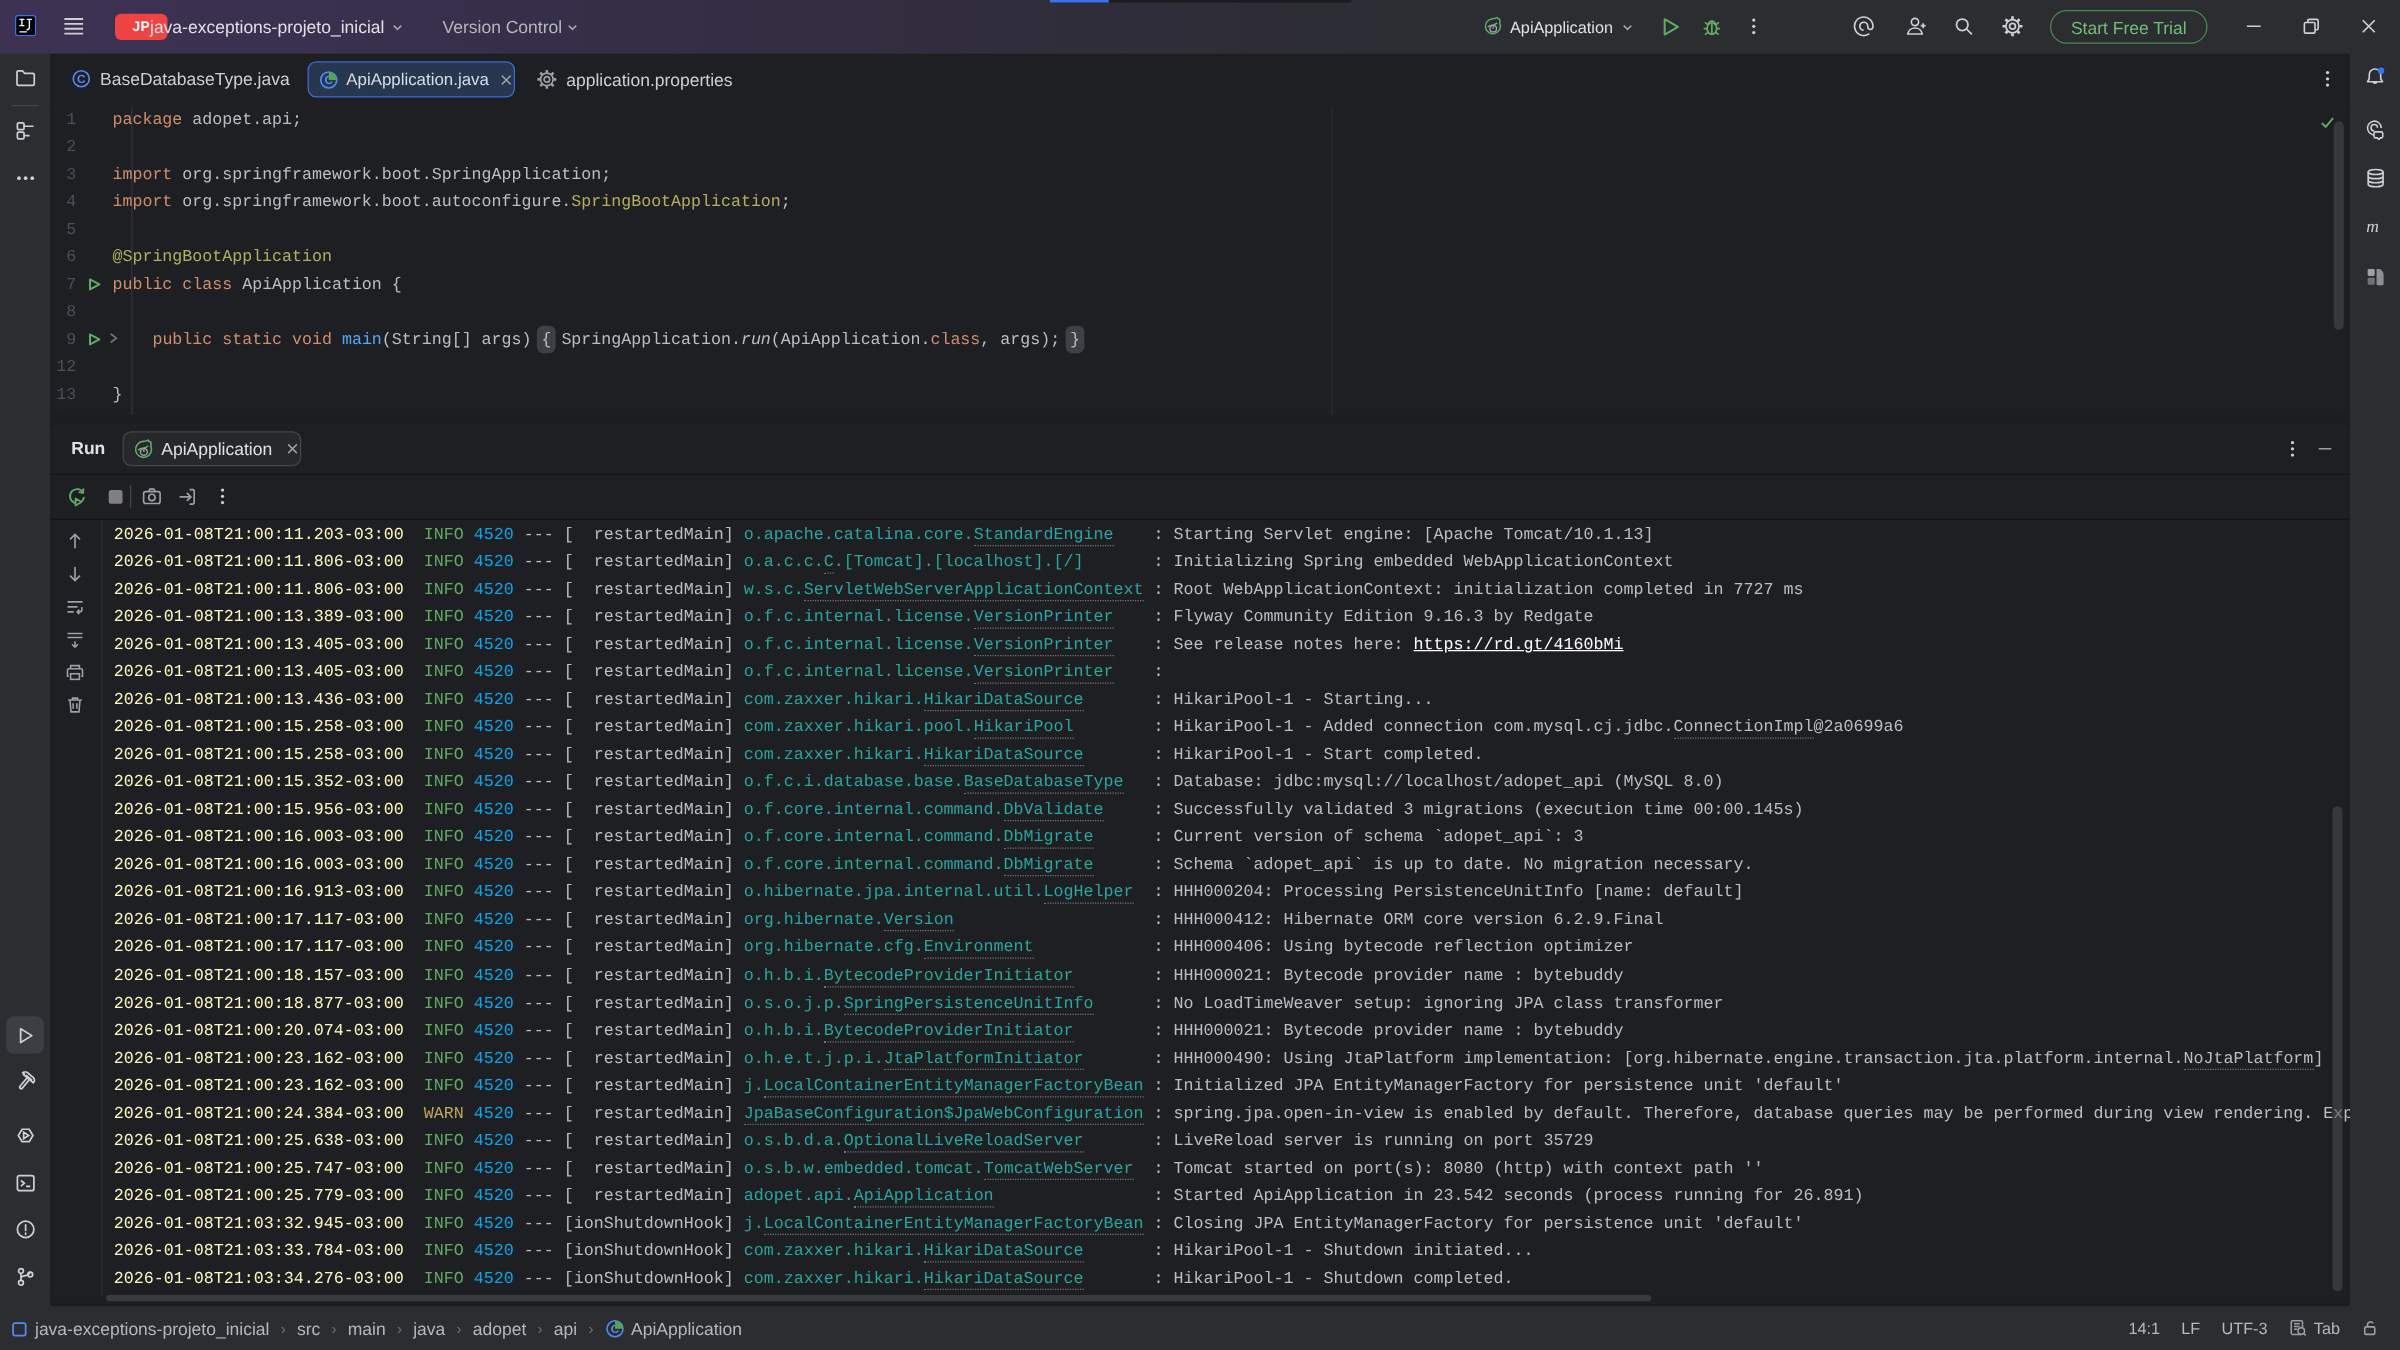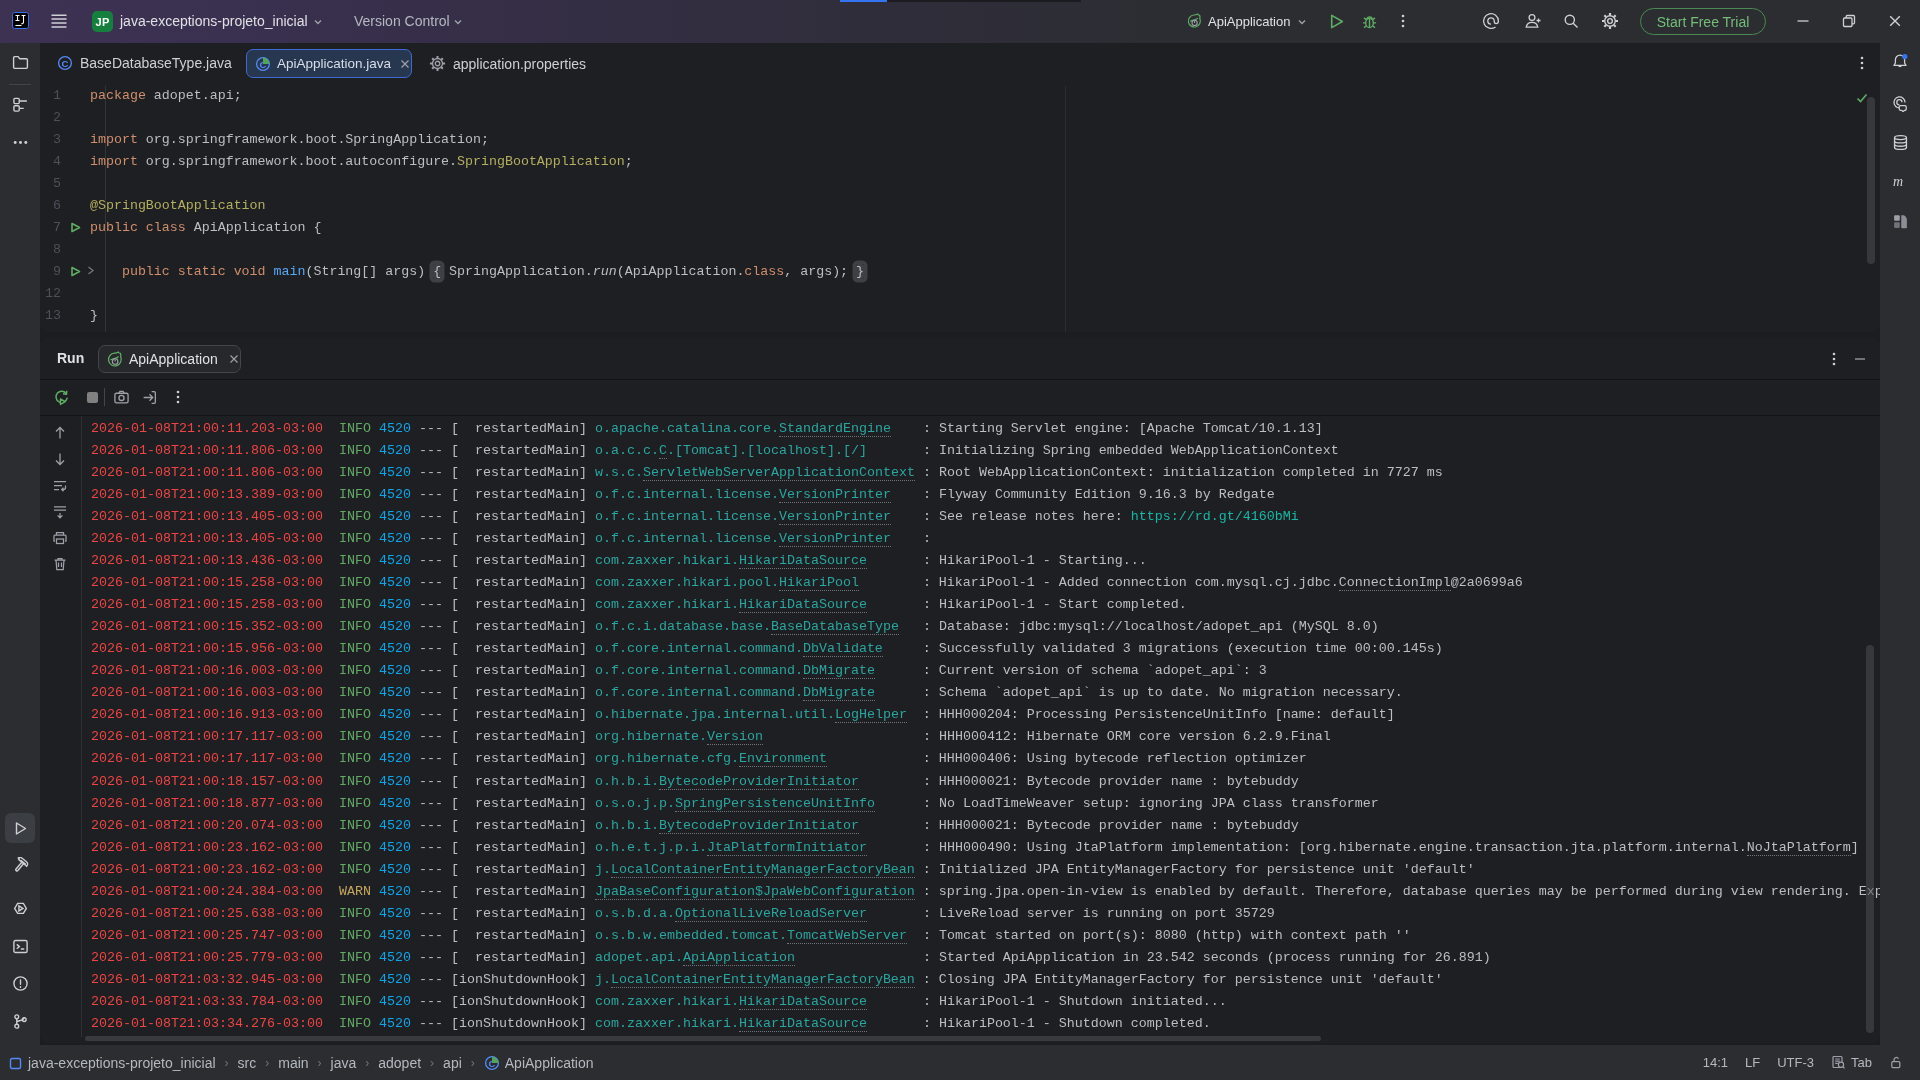--- a/index.html
+++ b/index.html
@@ -3,21 +3,21 @@
 *{margin:0;padding:0;box-sizing:border-box}
 svg{flex-shrink:0}
 html,body{width:1920px;height:1080px;overflow:hidden;background:#2B2D30;font-family:"Liberation Sans",sans-serif}
 .abs{position:absolute}
 #stage{position:relative;width:1920px;height:1080px}
 
 #top{left:0;top:0;width:1920px;height:43px;background:linear-gradient(90deg,#3E3253 0%,#3A3050 12%,#342E44 30%,#2F2D39 48%,#2B2D31 64%,#2B2D30 100%)}
 #ptrack{left:840px;top:0;width:241px;height:2px;background:#1B1C1F}
 #pfill{left:840px;top:0;width:47px;height:2px;background:#3574F0}
 .ticon{display:flex;align-items:center;justify-content:center}
-#jp{left:92px;top:11px;width:21px;height:21px;background:#15803d;border-radius:5px;color:#fff;font-size:11px;font-weight:bold;display:flex;align-items:center;justify-content:center;letter-spacing:.3px}
+#jp{left:92px;top:11px;width:42px;height:21px;background:#ef4444;border-radius:5px;color:#fff;font-size:11px;font-weight:bold;display:flex;align-items:center;justify-content:center;letter-spacing:.3px}
 .tbtext{color:#DFE1E5;font-size:14px}
 .tbmut{color:#B4B8BF;font-size:14px}
 #trial{left:1640px;top:8px;width:126px;height:27px;border:1px solid #4A8A52;border-radius:14px;color:#73BD79;font-size:14px;display:flex;align-items:center;justify-content:center}
 
 #tabrow{left:40px;top:43px;width:1840px;height:43px;background:#1E1F22}
 .tabitem{display:flex;align-items:center;gap:7px;color:#CED0D6;font-size:14px}
 #seltab{left:246px;top:49px;width:166px;height:29px;background:#273750;border:1px solid #3F6AD6;border-radius:7px;display:flex;align-items:center;padding-left:8px;gap:6px;color:#D8DEEA;font-size:13.5px}
 
 #editor{left:40px;top:86px;width:1840px;height:246px;background:#1E1F22;border-radius:0 0 8px 8px}
 #gutline{left:104.6px;top:86px;width:1px;height:246px;background:#313438}
@@ -39,31 +39,31 @@
 #runp{left:40px;top:338px;width:1840px;height:705px;background:#1E1F22;border-radius:8px}
 #runlabel{left:57px;top:350px;color:#DFE1E5;font-size:14px;font-weight:bold}
 #runtab{left:98px;top:345px;width:143px;height:28px;border:1px solid #43454A;border-radius:7px;background:#26282B;display:flex;align-items:center;padding-left:7px;gap:6px;color:#DFE1E5;font-size:14px}
 #runhdr-sep{left:40px;top:379px;width:1840px;height:1px;background:#131416}
 #runtools-sep{left:40px;top:415px;width:1840px;height:1px;background:#131416}
 #consep{left:81px;top:416px;width:1px;height:621px;background:#2E3033}
 .rticon{display:flex;align-items:center;justify-content:center}
 
 #console{left:91px;top:418px;width:1789px;height:620px;overflow:hidden;font-family:"Liberation Mono",monospace;font-size:13.34px;line-height:22.04px;white-space:pre}
 .cline{height:22.04px}
-.c-ts{color:#ef4444}
+.c-ts{color:#fef9c3}
 .c-pid{color:#0ea5e9}
 .lv-i{color:#63A966}
 .lv-w{color:#C4A55E}
 .c-d{color:#BCBEC4}
 .c-th{color:#BCBEC4}
 .c-lg{color:#2AA5A0}
 .c-ul{border-bottom:1px dotted #6F737A}
 .c-m{color:#BCBEC4}
 .c-mul{border-bottom:1px dotted #6F737A}
-.c-a{color:#14b8a6;}
+.c-a{color:#ffffff;text-decoration:underline}
 #conscroll{left:1866px;top:645px;width:8px;height:388px;background:#4A4D52;border-radius:4px;opacity:.55}
 #conhscroll{left:85px;top:1036px;width:1236px;height:5px;background:#4A4D52;border-radius:3px;opacity:.6}
 
 #status{left:0;top:1045px;width:1920px;height:35px;background:#2B2D30}
 .bc{color:#B4B8BF;font-size:13px}
 .bcsep{color:#6F737A;font-size:12px}
 #statusright{right:16px;top:1045px;height:35px;display:flex;align-items:center;gap:17px;color:#B4B8BF;font-size:13px}
 
 #lstripe{left:0;top:43px;width:40px;height:1002px;background:#2B2D30}
 #rstripe{left:1880px;top:43px;width:40px;height:1002px;background:#2B2D30}

